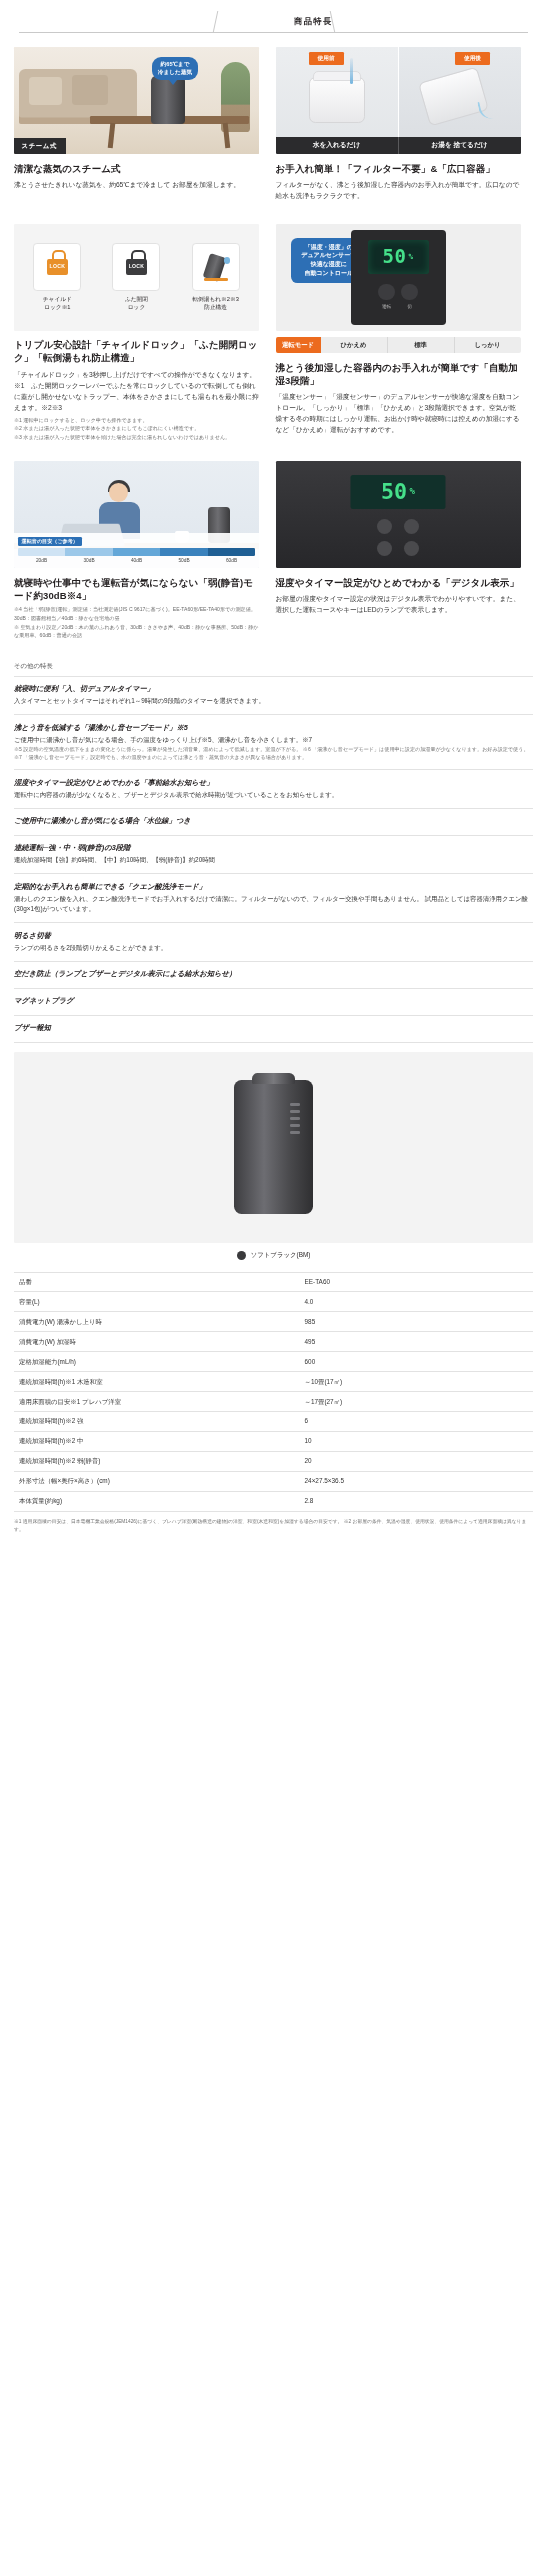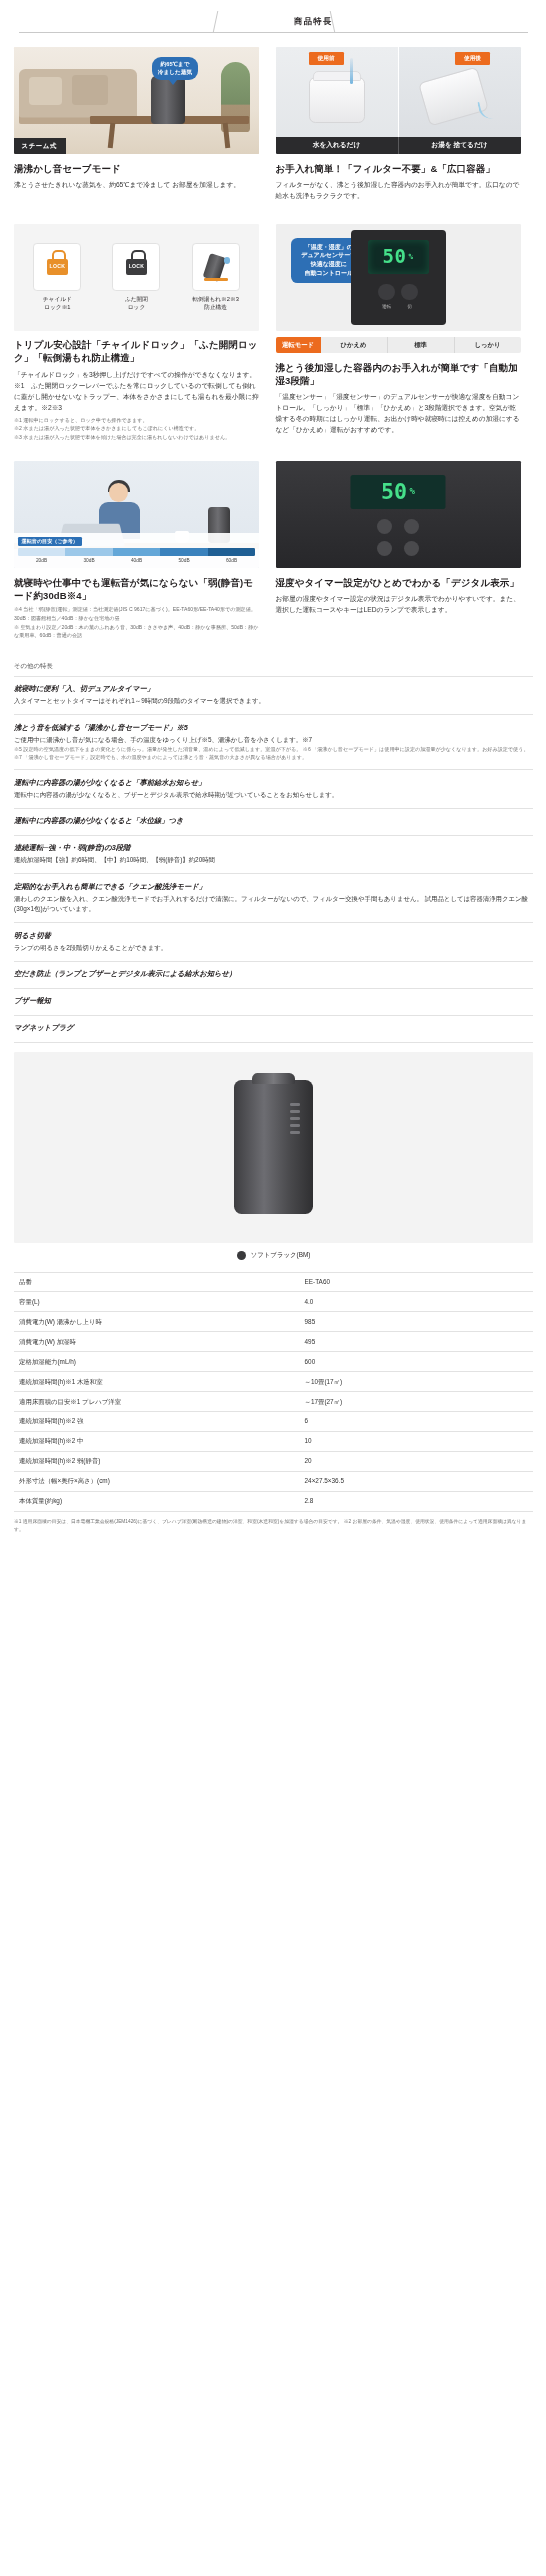--- a/index.html
+++ b/index.html
@@ -449,21 +449,21 @@
         <div class="plant"></div>
         <div class="table"></div>
         <div class="leg1"></div>
         <div class="leg2"></div>
         <div class="steam"></div>
         <div class="unit"></div>
         <div class="bubble b-living">約65℃まで
 冷ました蒸気</div>
         <div class="tagline">スチーム式</div>
       </div>
-      <h3>湯沸かし音セーブモード</h3>
+      <h3>清潔な蒸気のスチーム式</h3>
       <p class="body">沸とうさせたきれいな蒸気を、約65℃まで冷まして お部屋を加湿します。</p>
     </div>
 
     <div class="cell">
       <div class="photo ph-tank">
         <div class="half left"></div>
         <div class="half right"></div>
         <div class="divider"></div>
         <div class="chip l">使用前</div>
         <div class="chip r">使用後</div>
@@ -615,26 +615,26 @@
 
     <div class="feat">
       <h4>沸とう音を低減する「湯沸かし音セーブモード」※5</h4>
       <p>ご使用中に湯沸かし音が気になる場合、手の温度をゆっくり上げ※5、湯沸かし音を小さくします。※7</p>
       <p class="note">※5 設定時の空気温度の低下をまきの変化とうに係らっ。湯量が発生した消音量、温めによって低減します。室温が下がる。
 ※6 「湯沸かし音セーブモード」は使用中に設定の加湿量が少なくなります。お好み設定で使う。
 ※7 「湯沸かし音セーブモード」設定時でも、水の温度やまのによっては沸とう音・蒸気音の大きさが異なる場合があります。</p>
     </div>
 
     <div class="feat">
-      <h4>運転中に内容器の湯が少なくなると「事前給水お知らせ」</h4>
+      <h4>湿度やタイマー設定がひとめでわかる「事前給水お知らせ」</h4>
       <p>運転中に内容器の湯が少なくなると、ブザーとデジタル表示で給水時期が近づいていることをお知らせします。</p>
     </div>
 
     <div class="feat">
-      <h4>運転中に内容器の湯が少なくなると「水位線」つき</h4>
+      <h4>ご使用中に湯沸かし音が気になる場合「水位線」つき</h4>
     </div>
 
     <div class="feat">
       <h4>連続運転─強・中・弱(静音)の3段階</h4>
       <p>連続加湿時間【強】約6時間、【中】約10時間、【弱(静音)】約20時間</p>
     </div>
 
     <div class="feat">
       <h4>定期的なお手入れも簡単にできる「クエン酸洗浄モード」</h4>
       <p>湯わしのクエン酸を入れ、クエン酸洗浄モードでお手入れするだけで清潔に。フィルターがないので、フィルター交換や手間もありません。
@@ -645,25 +645,25 @@
       <h4>明るさ切替</h4>
       <p>ランプの明るさを2段階切りかえることができます。</p>
     </div>
 
     <div class="feat">
       <h4>空だき防止（ランプとブザーとデジタル表示による給水お知らせ）</h4>
     </div>
 
 
     <div class="feat">
+      <h4>マグネットプラグ</h4>
+    </div>
+
+    <div class="feat">
       <h4>ブザー報知</h4>
-    </div>
-
-    <div class="feat">
-      <h4>マグネットプラグ</h4>
     </div>
   </div>
 
 
   <div class="product-photo">
     <div class="big">
       <div class="strip">
         <i></i>
         <i></i>
         <i></i>

